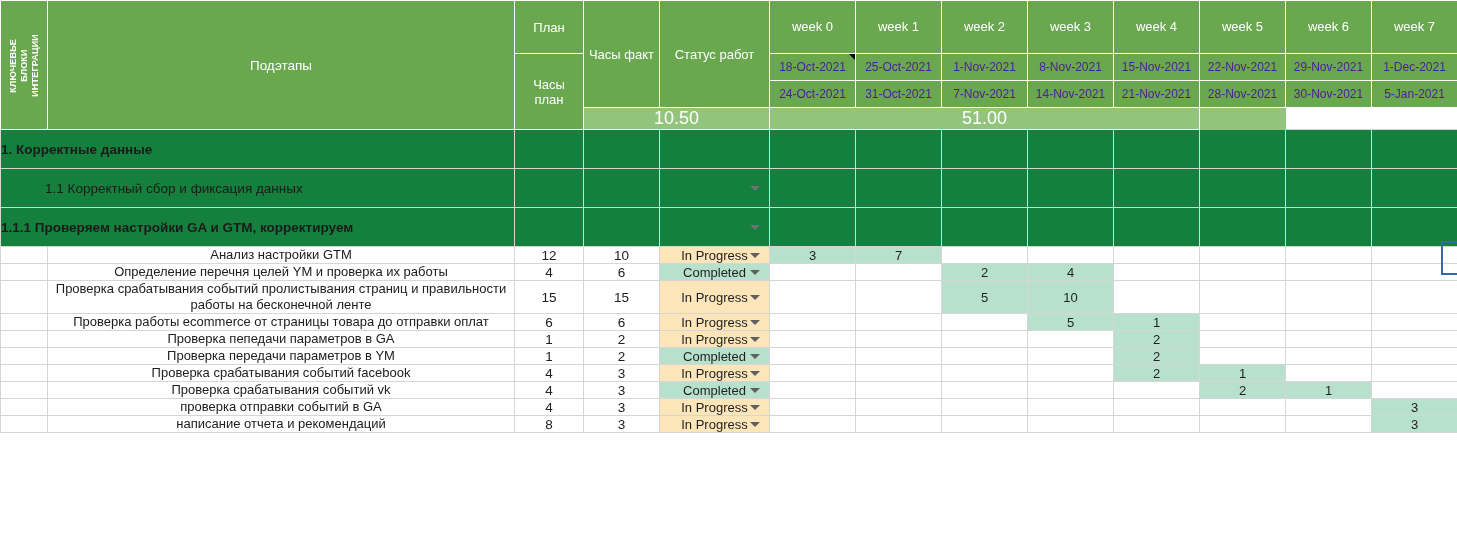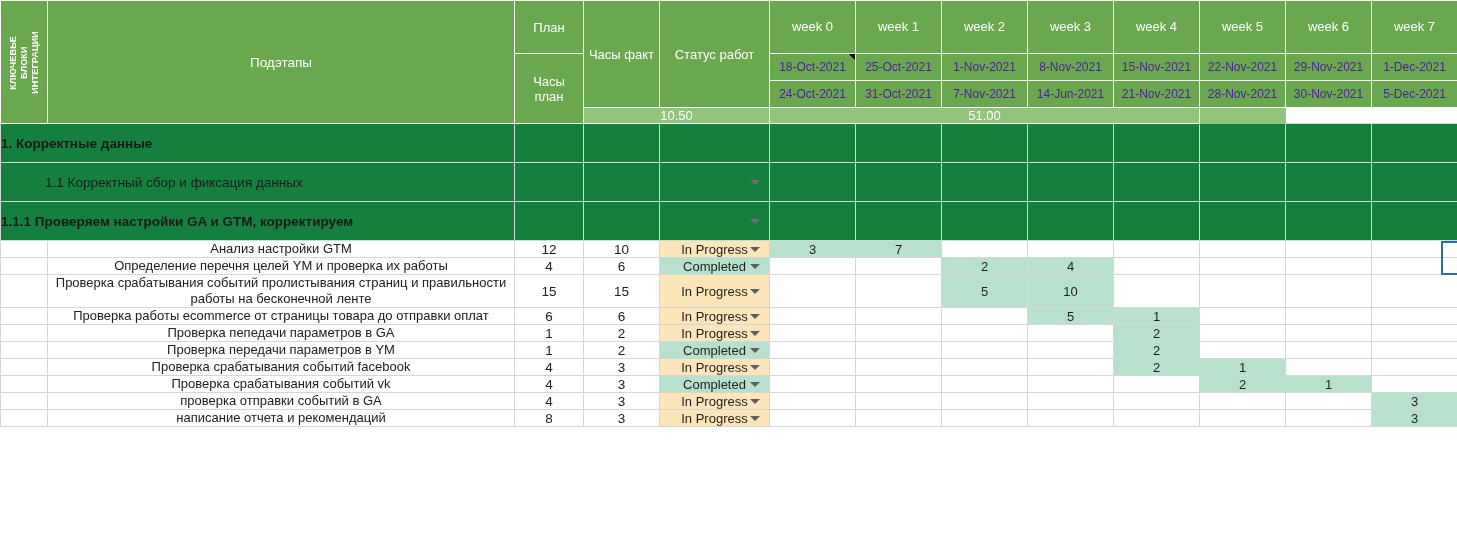--- a/index.html
+++ b/index.html
@@ -106,21 +106,21 @@
     right: 0;
     width: 0;
     height: 0;
     border-top: 6px solid #000000;
     border-left: 6px solid transparent;
   }
   .sumband {
     background: #93c47d;
     color: #ffffff;
     font-weight: bold;
-    font-size: 13px;
+    font-size: 18px;
     text-align: center;
     height: 15px;
     border-color: #ffffff !important;
   }
   .sumband-blank {
     background: #93c47d;
     border-color: #93c47d !important;
   }
 
   
@@ -241,25 +241,25 @@
           <td class="hdr-date">8-Nov-2021</td>
           <td class="hdr-date">15-Nov-2021</td>
           <td class="hdr-date">22-Nov-2021</td>
           <td class="hdr-date">29-Nov-2021</td>
           <td class="hdr-date">1-Dec-2021</td>
         </tr>
         <tr>
           <td class="hdr-date">24-Oct-2021</td>
           <td class="hdr-date">31-Oct-2021</td>
           <td class="hdr-date">7-Nov-2021</td>
-          <td class="hdr-date">14-Jun-2021</td>
+          <td class="hdr-date">14-Nov-2021</td>
           <td class="hdr-date">21-Nov-2021</td>
           <td class="hdr-date">28-Nov-2021</td>
           <td class="hdr-date">30-Nov-2021</td>
-          <td class="hdr-date">5-Dec-2021</td>
+          <td class="hdr-date">5-Jan-2021</td>
         </tr>
         <tr>
           <td class="sumband" colspan="2">10.50</td>
           <td class="sumband" colspan="5">51.00</td>
           <td class="sumband sumband-blank" colspan="1"></td>
         </tr>
       </thead>
     <tbody>
         <tr class="grouprow">
           <td class="group-label lvl1" colspan="2">1. Корректные данные</td>

